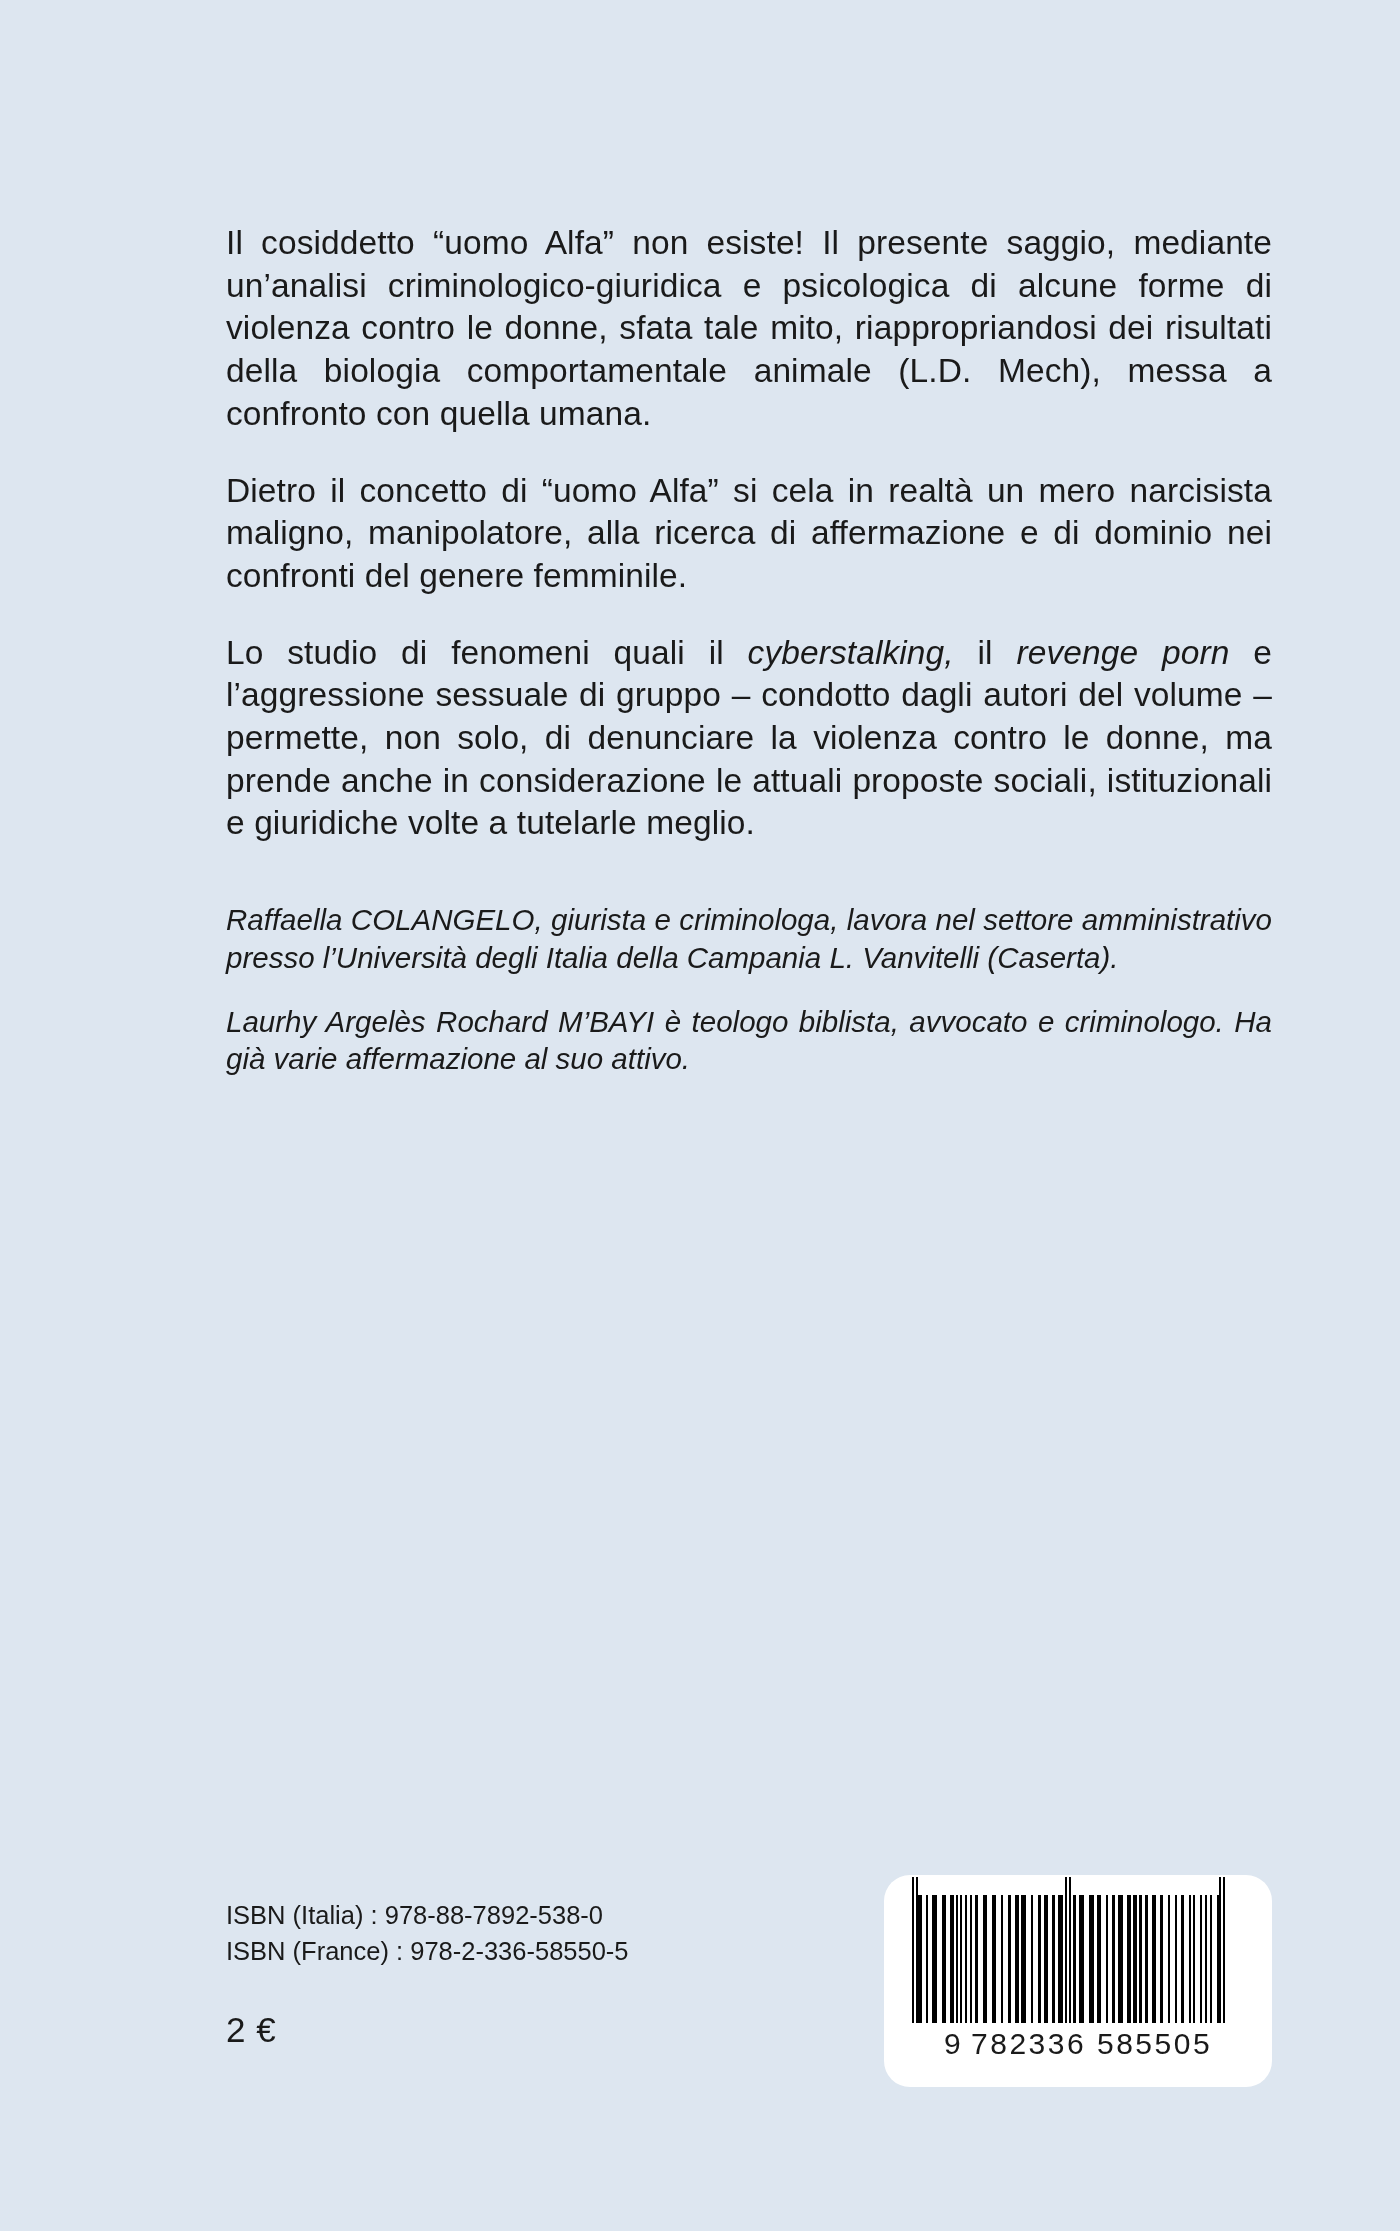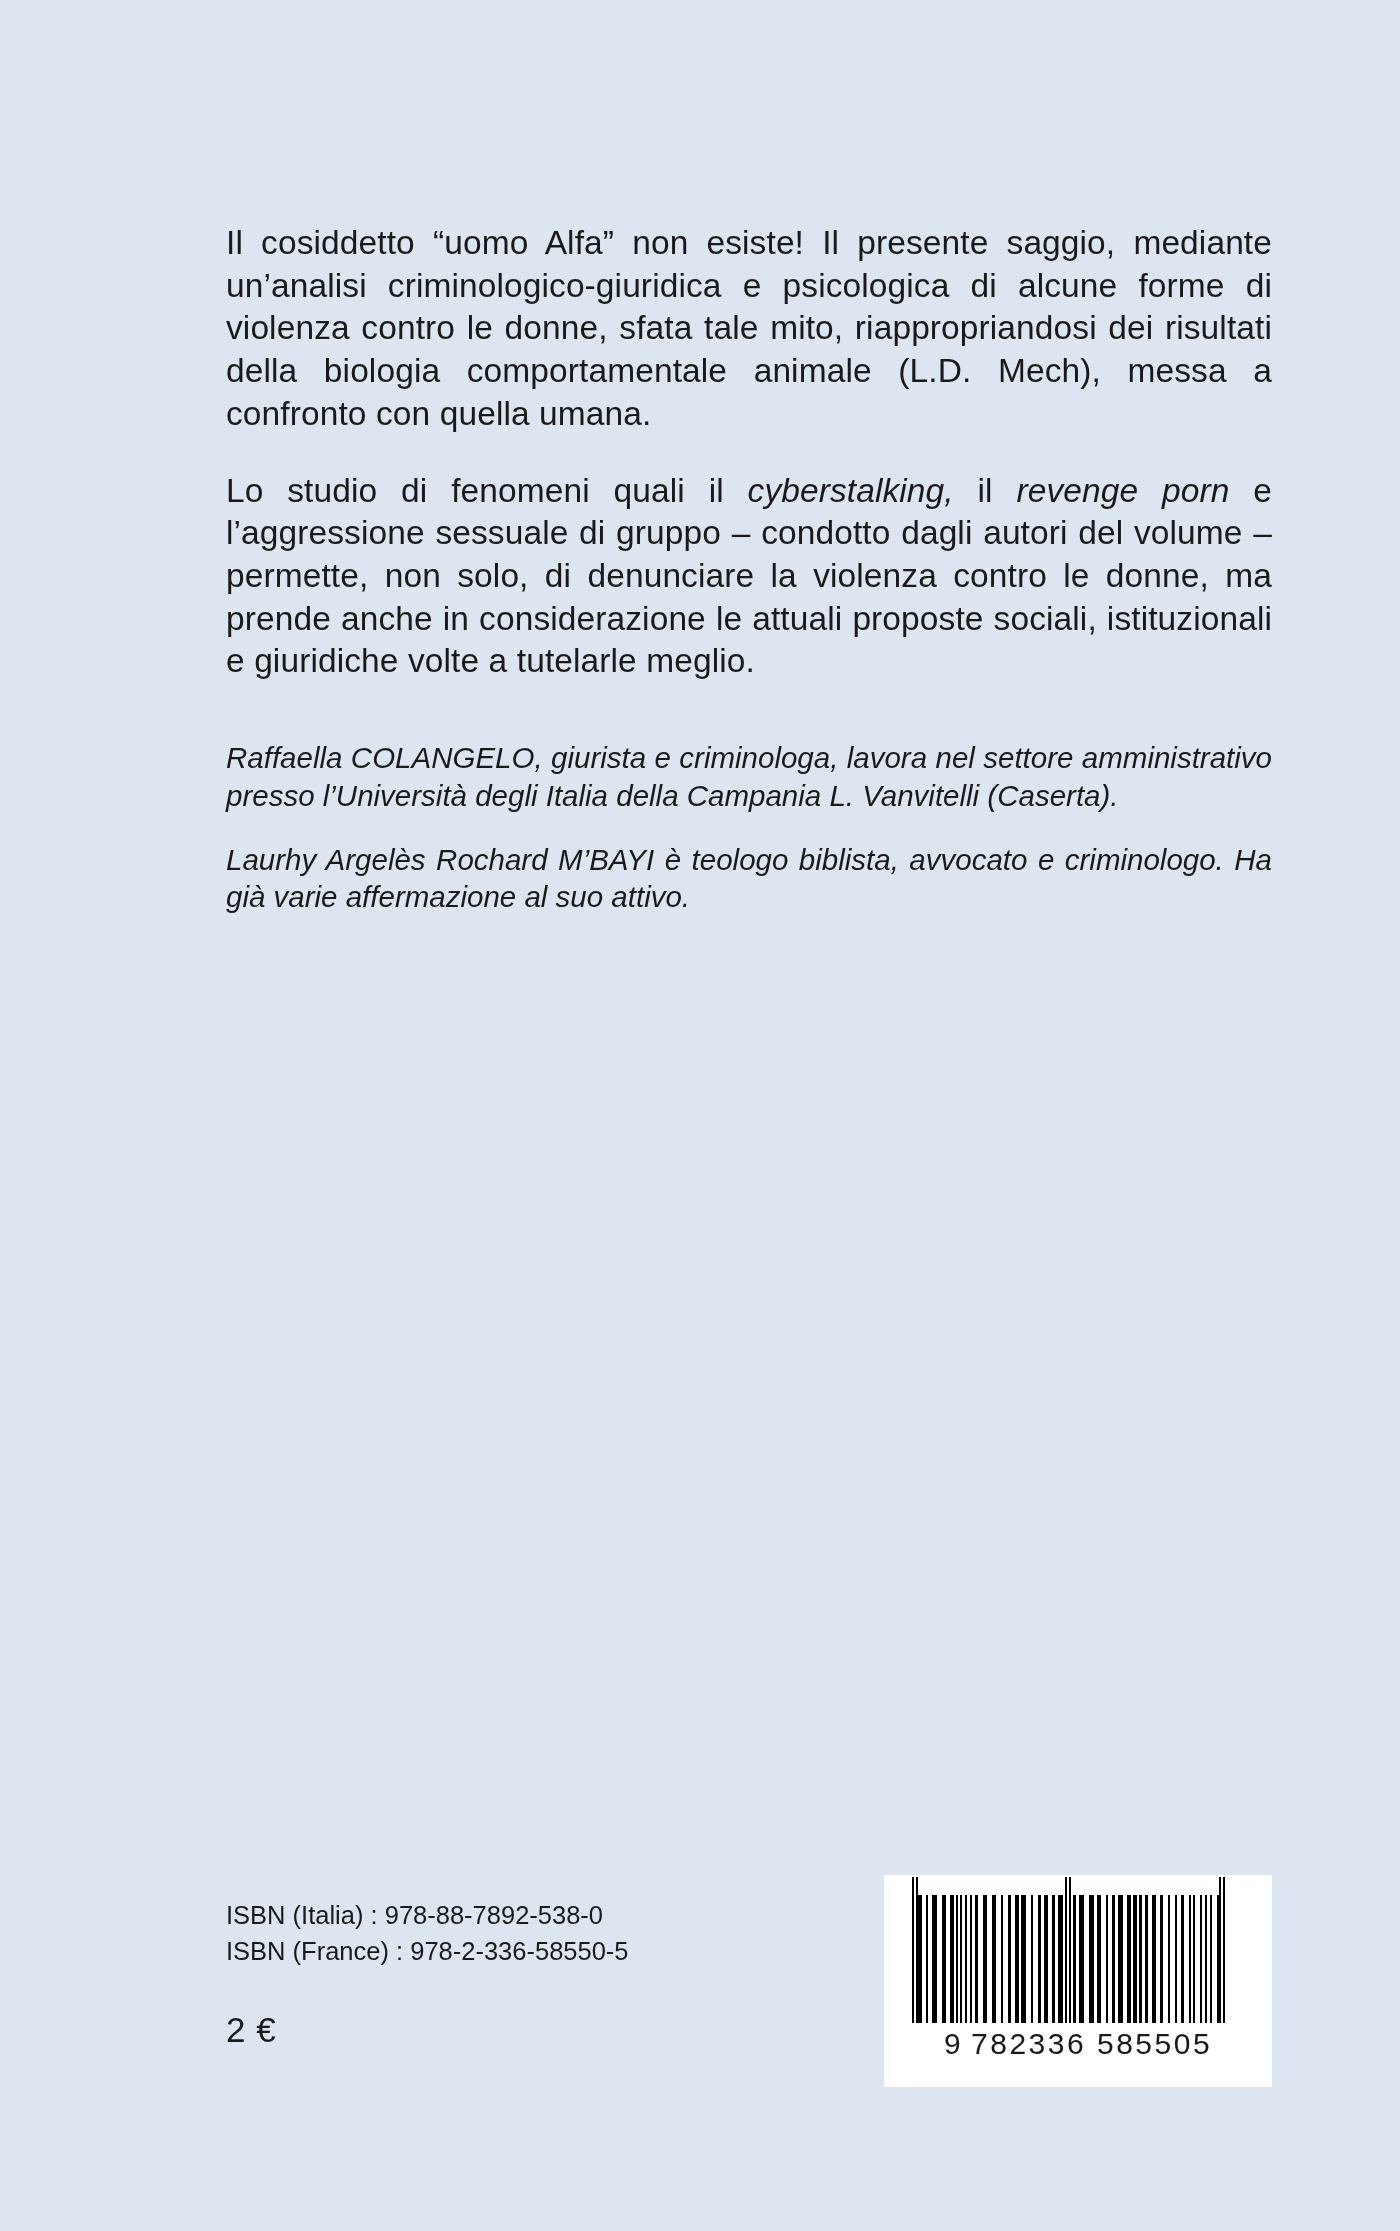--- a/index.html
+++ b/index.html
@@ -78,20 +78,21 @@
   }
   .barcode-box {
     position: absolute;
     right: 0;
     top: 0;
     width: 388px;
     height: 212px;
     background: #ffffff;
     box-sizing: border-box;
     padding: 20px 22px 8px 22px;
+    border-radius: 26px;
   }
   .barcode-bars {
     height: 128px;
     display: flex;
     align-items: flex-end;
     gap: 0;
     margin-left: 6px;
   }
   .barcode-bars span {
     display: block;
@@ -115,20 +116,21 @@
 </style>
 </head>
 <body>
 
 <div class="page">
 
   <div class="blurb">
 
     <p class="para"><span>Il cosiddetto “uomo Alfa” non esiste! Il presente saggio, mediante un’analisi criminologico-giuridica e psicologica di alcune forme di violenza contro le donne, sfata tale mito, riappropriandosi dei risultati della biologia comportamentale animale (L.D. Mech), messa a confronto con quella umana.</span></p>
 
+    <p class="para"><span>Dietro il concetto di “uomo Alfa” si cela in realtà un mero narcisista maligno, manipolatore, alla ricerca di affermazione e di dominio nei confronti del genere femminile.</span></p>
 
     <p class="para last-of-block"><span>Lo studio di fenomeni quali il </span><em>cyberstalking,</em><span> il </span><em>revenge porn</em><span> e l’aggressione sessuale di gruppo – condotto dagli autori del volume – permette, non solo, di denunciare la violenza contro le donne, ma prende anche in considerazione le attuali proposte sociali, istituzionali e giuridiche volte a tutelarle meglio.</span></p>
 
     <div class="bio-block">
       <p class="bio">Raffaella COLANGELO, giurista e criminologa, lavora nel settore amministrativo presso l’Università degli Italia della Campania L. Vanvitelli (Caserta).</p>
       <p class="bio">Laurhy Argelès Rochard M’BAYI è teologo biblista, avvocato e criminologo. Ha già varie affermazione al suo attivo.</p>
     </div>
 
   </div>
 

